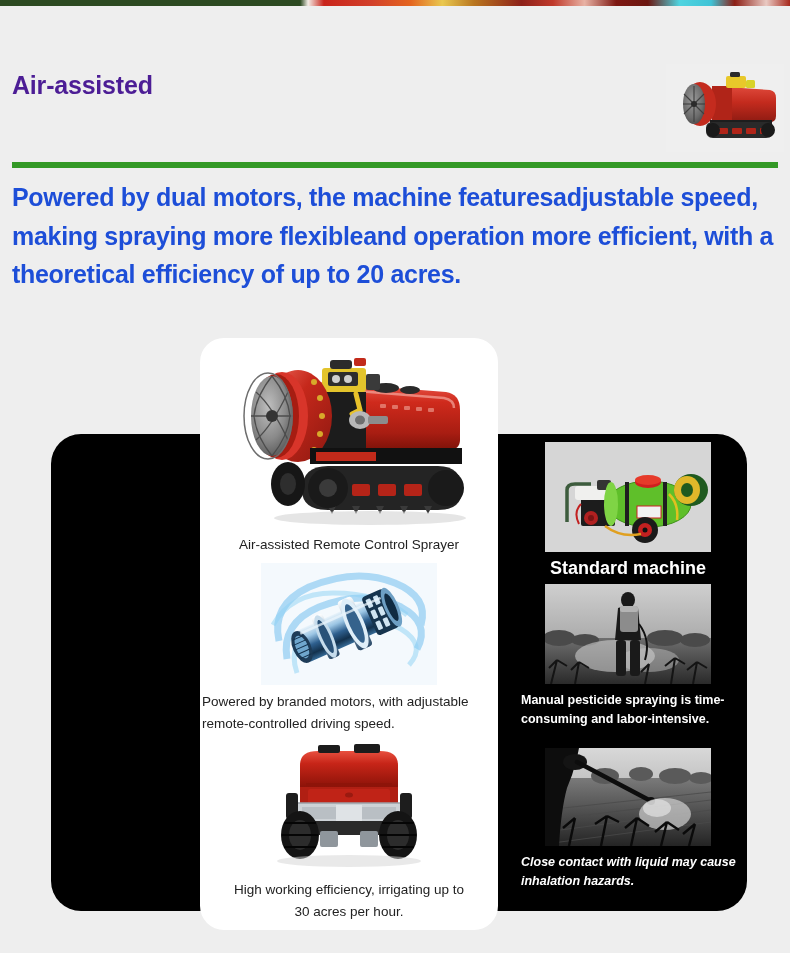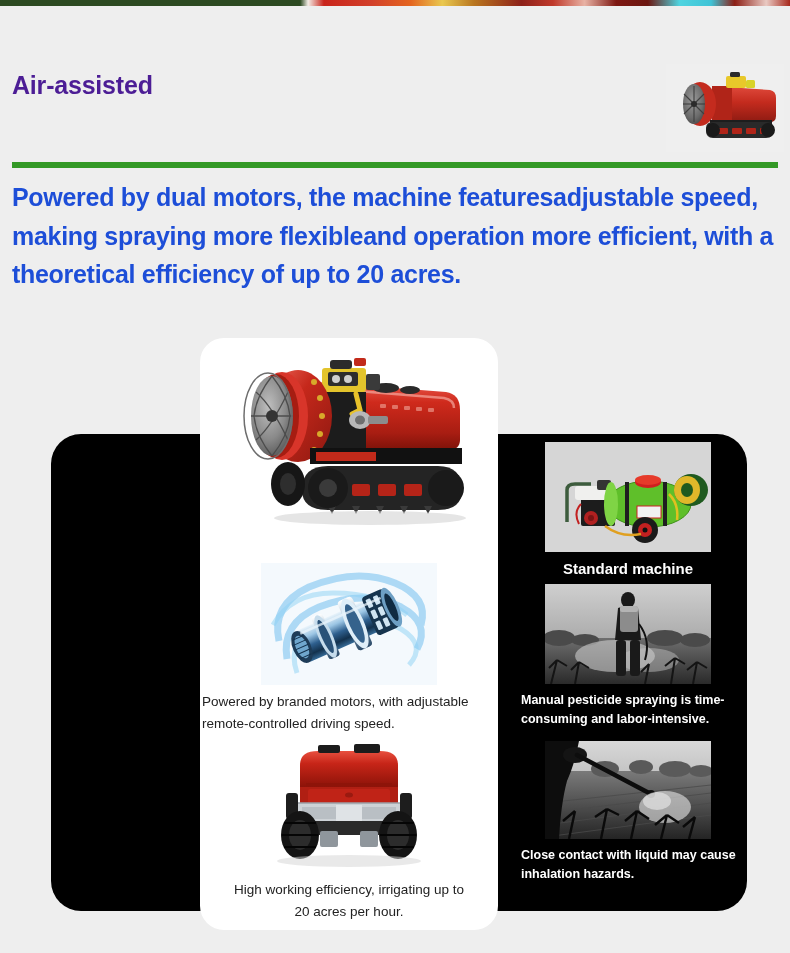--- a/index.html
+++ b/index.html
@@ -46,21 +46,21 @@
     background:#ffffff;border-radius:24px;overflow:hidden;}
 
   .card-fig{position:absolute;left:0;width:298px;text-align:center;}
   .card-cap{color:#222222;font-size:13.5px;line-height:22px;
     font-weight:400;margin-top:6px;}
 
   
   .rcol{position:absolute;left:517px;top:442px;width:222px;}
   .rcell{margin-bottom:6px;}
   .rphoto{display:block;margin:0 auto;}
-  .rcap{color:#ffffff;font-size:15px;line-height:19px;font-weight:bold;
+  .rcap{color:#ffffff;font-size:18px;line-height:19px;font-weight:bold;
     text-align:center;margin-top:7px;}
   .rcap.left{text-align:left;padding-left:4px;font-size:12.5px;}
 
   svg{display:block;}
 </style>
 </head>
 <body>
 
 <div id="page">
 
@@ -212,21 +212,21 @@
 
           <rect x="75" y="22" width="18" height="26" rx="3" fill="#8c8c8c"></rect>
           <rect x="75" y="22" width="18" height="6" rx="2" fill="#b4b4b4"></rect>
 
           <path d="M94 40 Q106 56 100 76" stroke="#111" stroke-width="2" fill="none"></path>
         </svg>
       </div>
       <div class="rcap left">Manual pesticide spraying is time-consuming and labor-intensive.</div>
     </div>
 
-    <div class="rcell" style="margin-top:12px;">
+    <div class="rcell" style="margin-top:19px;font-style:italic;">
       <div class="rphoto">
         <svg width="166" height="98" viewBox="0 0 166 98" style="margin:0 auto;">
           <defs>
             <linearGradient id="sky2" x1="0" y1="0" x2="0" y2="1">
               <stop offset="0%" stop-color="#d8d8d8"></stop>
               <stop offset="100%" stop-color="#9a9a9a"></stop>
             </linearGradient>
             <linearGradient id="fld2" x1="0" y1="0" x2="0" y2="1">
               <stop offset="0%" stop-color="#7a7a7a"></stop>
               <stop offset="100%" stop-color="#242424"></stop>
@@ -370,20 +370,21 @@
           <circle cx="118" cy="140" r="20" fill="#1a1a1a"></circle>
           <circle cx="118" cy="140" r="9" fill="#3a3a3a"></circle>
           <circle cx="236" cy="140" r="18" fill="#1a1a1a"></circle>
 
           <ellipse cx="78" cy="136" rx="17" ry="22" fill="#161616"></ellipse>
           <ellipse cx="78" cy="136" rx="8" ry="11" fill="#2e2e2e"></ellipse>
 
           <ellipse cx="160" cy="170" rx="96" ry="7" fill="#cfcfcf" opacity="0.55"></ellipse>
         </svg>
       </div>
+      <div class="card-cap">Air-assisted Remote Control Sprayer</div>
     </div>
 
     <div class="card-fig" style="top:225px;">
       <div>
         <svg width="176" height="122" viewBox="0 0 176 122" style="margin:0 auto;">
           <defs>
             <linearGradient id="shaftG" x1="0" y1="0" x2="0" y2="1">
               <stop offset="0%" stop-color="#eaf4fb"></stop>
               <stop offset="28%" stop-color="#9bc5e4"></stop>
               <stop offset="55%" stop-color="#2e5f8e"></stop>
@@ -488,17 +489,17 @@
             <path d="M28 80 L60 80"></path>
               <path d="M26 92 L62 92"></path>
               <path d="M28 104 L60 104"></path>
             <path d="M126 80 L158 80"></path>
               <path d="M124 92 L160 92"></path>
               <path d="M126 104 L158 104"></path>
           </g>
           <ellipse cx="93" cy="118" rx="72" ry="6" fill="#d4d4d4" opacity="0.5"></ellipse>
         </svg>
       </div>
-      <div class="card-cap" style="padding:0 26px;">High working efficiency, irrigating up to 20 acres per hour.</div>
+      <div class="card-cap" style="padding:0 26px;">High working efficiency, irrigating up to 30 acres per hour.</div>
     </div>
 
   </div>
 </div>
 
 </body></html>

